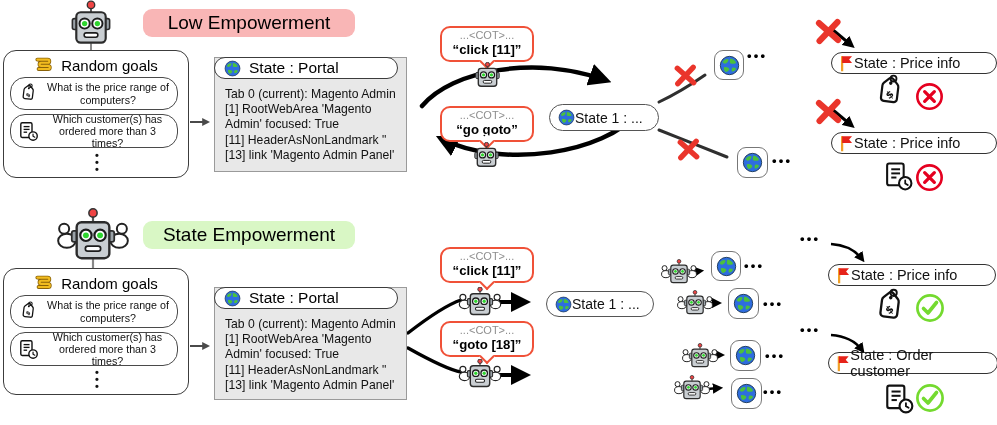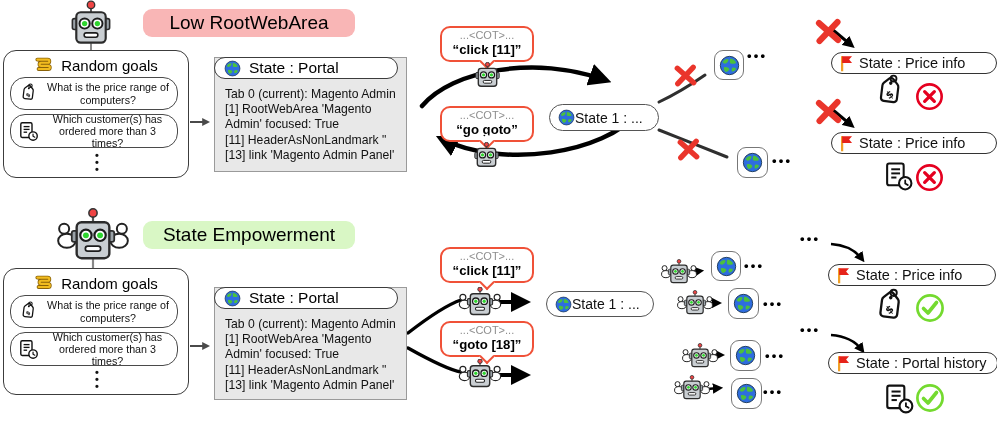--- a/index.html
+++ b/index.html
@@ -37,21 +37,21 @@
           background:#fff;border-right:2px solid #f05138;border-bottom:2px solid #f05138;
           transform:translateX(-50%) rotate(45deg)}
   .cot{display:block;color:#8e8e8e;font-size:11px;line-height:13px}
   .act{display:block;font-weight:700;font-size:13.2px;line-height:16px;color:#000}
 
   .spill{position:absolute;background:#fff;border:1.6px solid #555;border-radius:14px;
          display:flex;align-items:center;gap:0;padding:0 8px;font-size:14px}
   .gbox{position:absolute;background:#fff;border:1.4px solid #777;border-radius:9px;
         display:flex;align-items:center;justify-content:center}
   .fbox{position:absolute;background:#fff;border:1.6px solid #333;border-radius:11px;
-        display:flex;align-items:center;gap:5px;padding:0 6px;font-size:14.5px}
+        display:flex;align-items:center;padding:0 6px;font-size:14.5px}
   .hdots{position:absolute;font-weight:700;font-size:13px;letter-spacing:2.2px;color:#000}
 </style>
 </head>
 <body>
 
 <div class="canvas">
 
   <svg class="overlay">
     <defs>
       <marker id="ahBig" viewBox="0 0 10 10" refX="7" refY="5" markerWidth="5" markerHeight="5" orient="auto">
@@ -92,21 +92,21 @@
         <rect x="3" y="19" width="5.5" height="11" rx="2" fill="#9aa2a8" stroke="#2b2b2b" stroke-width="1.6"></rect>
         <rect x="35.5" y="19" width="5.5" height="11" rx="2" fill="#9aa2a8" stroke="#2b2b2b" stroke-width="1.6"></rect>
         <rect x="7" y="12.5" width="30" height="31" rx="4.5" fill="#c9ced2" stroke="#2b2b2b" stroke-width="2.2"></rect>
         <circle cx="15.5" cy="24" r="5.2" fill="#fff" stroke="#1c1c1c" stroke-width="2"></circle>
         <circle cx="28.5" cy="24" r="5.2" fill="#fff" stroke="#1c1c1c" stroke-width="2"></circle>
         <circle cx="15.5" cy="24" r="2.7" fill="#2fd52f"></circle>
         <circle cx="28.5" cy="24" r="2.7" fill="#2fd52f"></circle>
         <rect x="15" y="33.5" width="14" height="4.5" rx="2.2" fill="#fff" stroke="#1c1c1c" stroke-width="1.6"></rect>
       </svg>
     </div>
-  <div class="abs title-pill pink" style="left:143px;top:9px;width:212px;height:28px">Low RootWebArea</div>
+  <div class="abs title-pill pink" style="left:143px;top:9px;width:212px;height:28px">Low Empowerment</div>
 
   <div class="abs goalbox" style="left:3px;top:50px;width:186px;height:128px">
     <div class="goalhdr">
       <span class="icon" style="width:20px;height:20px">
           <svg viewBox="0 0 24 24">
             <path d="M4 5.5 H16.5 C19 5.5 19 9.3 16.5 9.3 H8.5 C6 9.3 6 13 8.5 13 H17 C19.6 13 19.6 16.8 17 16.8 H5.5" fill="none" stroke="#8a6208" stroke-width="4.6" stroke-linecap="round"></path>
             <path d="M4 5.5 H16.5 C19 5.5 19 9.3 16.5 9.3 H8.5 C6 9.3 6 13 8.5 13 H17 C19.6 13 19.6 16.8 17 16.8 H5.5" fill="none" stroke="#f2bc1f" stroke-width="2.6" stroke-linecap="round"></path>
           </svg>
         </span>
       <span>Random goals</span>
@@ -608,21 +608,21 @@
       </svg>
     </div>
 
   <div class="fbox" style="left:828px;top:352px;width:170px;height:22px">
     <span class="icon" style="width:16px;height:19px">
         <svg viewBox="0 0 18 22">
           <line x1="4.5" y1="2.5" x2="4.5" y2="20" stroke="#f0a028" stroke-width="2.6"></line>
           <path d="M4.5 2.5 L16 2.5 L12.6 6.5 L16 10.5 L4.5 10.5 Z" fill="#e6231a"></path>
         </svg>
       </span>
-    <span>State : Portal history</span>
+    <span>State : Order customer</span>
   </div>
   <div class="abs icon" style="left:883px;top:383px;width:32px;height:32px">
       <svg viewBox="0 0 30 30">
         <rect x="4" y="2.5" width="16" height="21" rx="2" fill="#fff" stroke="#111" stroke-width="2"></rect>
         <line x1="8" y1="8" x2="16.5" y2="8" stroke="#111" stroke-width="1.9"></line>
         <line x1="8" y1="12" x2="16.5" y2="12" stroke="#111" stroke-width="1.9"></line>
         <line x1="8" y1="16" x2="13" y2="16" stroke="#111" stroke-width="1.9"></line>
         <circle cx="21.5" cy="21.5" r="6" fill="#fff" stroke="#111" stroke-width="2"></circle>
         <path d="M21.5 18.8 L21.5 21.7 L24 23.2" fill="none" stroke="#111" stroke-width="1.7" stroke-linecap="round"></path>
       </svg>

